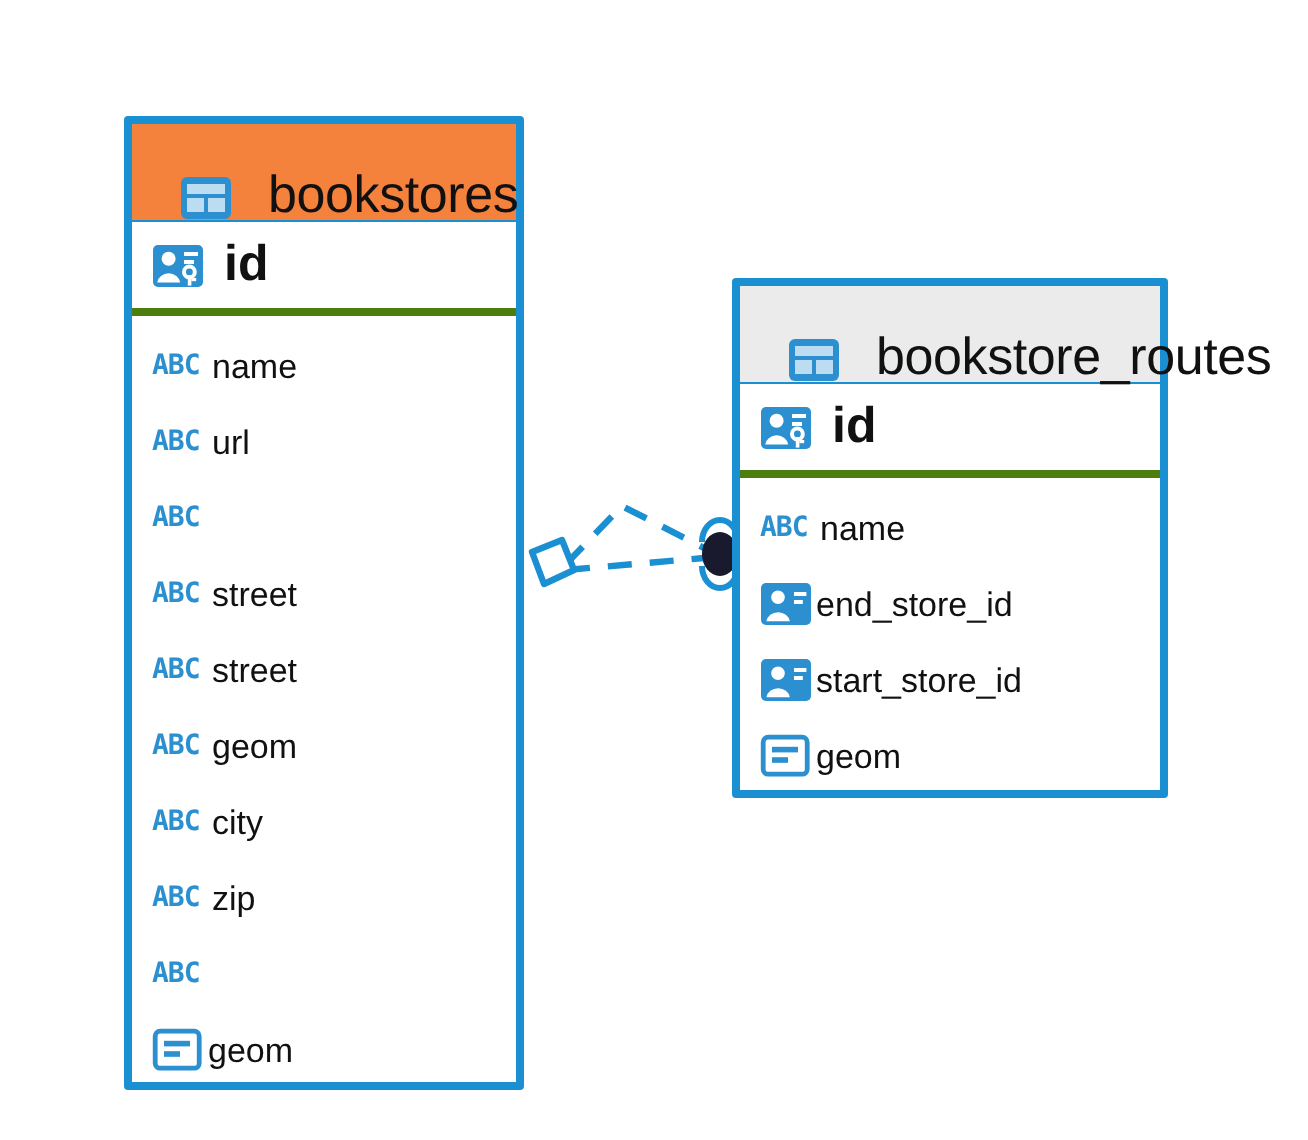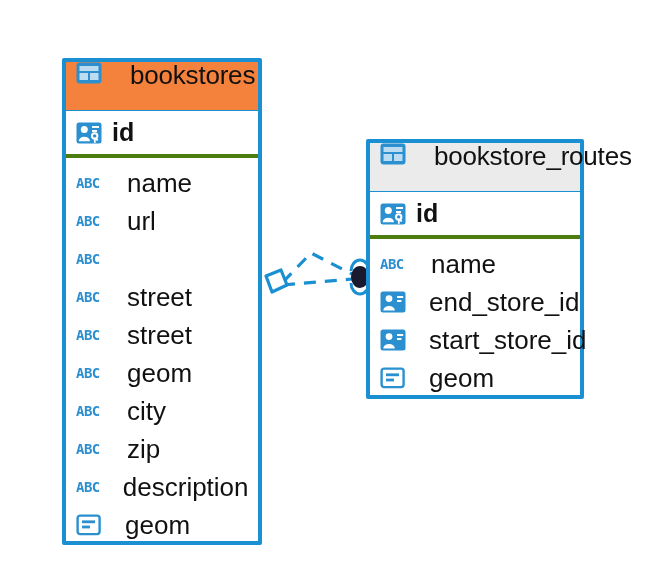--- a/index.html
+++ b/index.html
@@ -28,23 +28,23 @@
     position: absolute;
     box-sizing: border-box;
     border: 4px solid #1a8fd1;
     background: #ffffff;
     border-radius: 2px;
   }
 
   .entity-header {
     box-sizing: border-box;
     display: flex;
-    align-items: flex-start;
-    gap: 28px;
-    padding: 0 10px;
+    align-items: flex-end;
+    gap: 18px;
+    padding: 0 24px;
     height: 48px;
   }
   .entity-header.orange { background: #f5823c; }
   .entity-header.grey   { background: #ebebeb; }
 
   .entity-title {
     font-size: 26px;
     color: #111111;
     line-height: 1;
     white-space: nowrap;
@@ -69,26 +69,26 @@
     line-height: 1;
   }
 
   .col-list {
     padding: 6px 0 8px 0;
   }
   .col-row {
     box-sizing: border-box;
     display: flex;
     align-items: center;
-    gap: 23px;
+    gap: 2px;
     padding: 0 10px;
     height: 38px;
   }
   .col-label {
-    font-size: 26px;
+    font-size: 17px;
     color: #111111;
     line-height: 1;
     white-space: nowrap;
   }
 
   
   .icon {
     display: inline-flex;
     align-items: center;
     justify-content: center;
@@ -207,21 +207,20 @@
         <span class="col-label">city</span>
       </div>
 
       <div class="col-row">
         <span class="abc-icon">ABC</span>
         <span class="col-label">zip</span>
       </div>
 
       <div class="col-row">
         <span class="abc-icon">ABC</span>
-        <span class="col-label">description</span>
       </div>
 
       <div class="col-row">
         <span class="icon">
           <svg width="26" height="22" viewBox="0 0 26 22">
             <rect x="1.6" y="1.6" width="22" height="18.5" rx="2.5" fill="#ffffff" stroke="#2b8fd0" stroke-width="2.4"></rect>
             <rect x="6" y="6.4" width="13" height="2.8" fill="#2b8fd0"></rect>
             <rect x="6" y="11.6" width="8" height="2.8" fill="#2b8fd0"></rect>
           </svg>
         </span>

